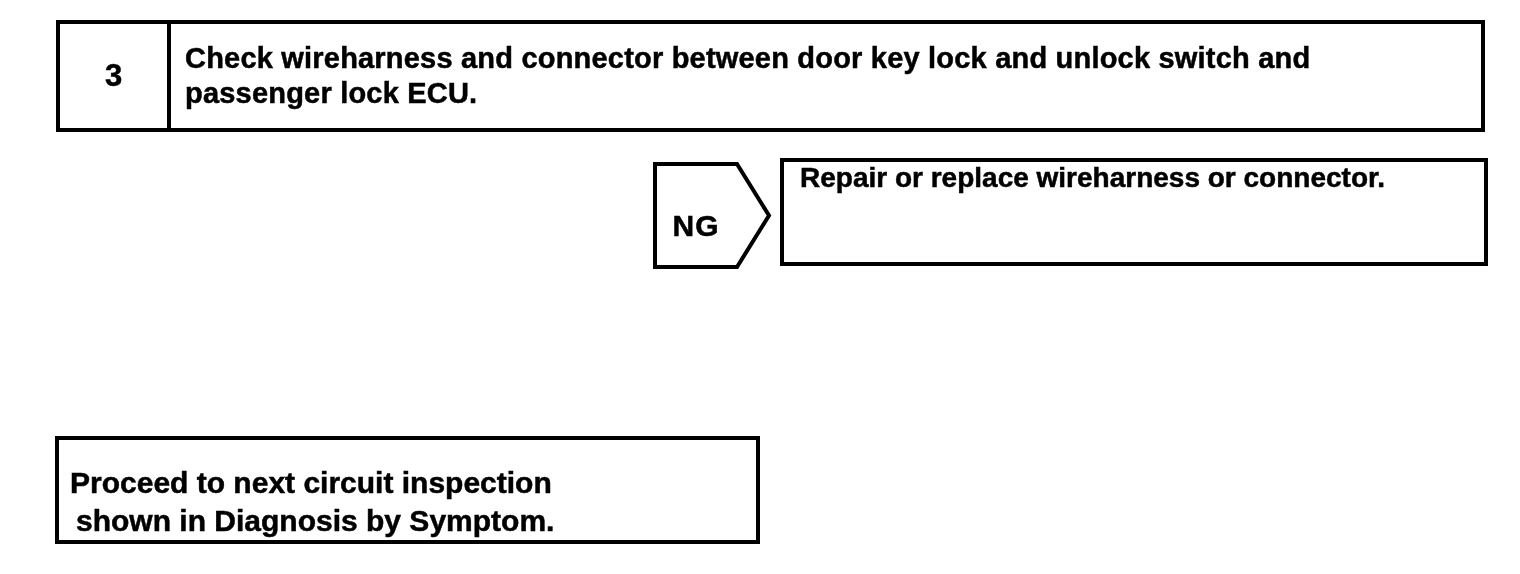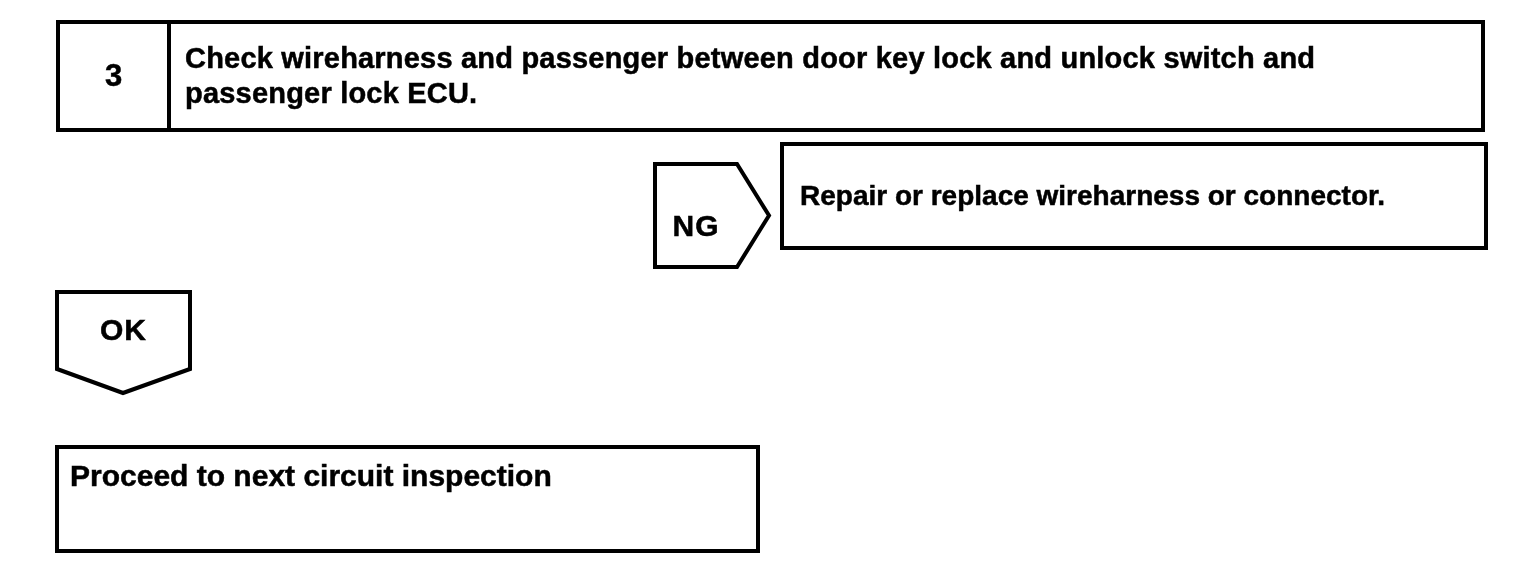--- a/index.html
+++ b/index.html
@@ -57,64 +57,58 @@
 
   
   .result-box {
     position: absolute;
     border: 4px solid currentColor;
     box-sizing: border-box;
     display: flex; flex-direction: column;
     white-space: nowrap;
   }
   .ng-result {
-    left: 780px; top: 142px;
+    left: 780px; top: 158px;
     width: 708px; height: 108px;
-    justify-content: center;
     padding-left: 16px;
     font-size: 28px;
   }
   .ok-result {
-    left: 55px; top: 445px;
+    left: 55px; top: 436px;
     width: 705px; height: 108px;
-    justify-content: space-between;
+    justify-content: flex-end;
     padding: 8px 8px 0 11px;
     font-size: 30px;
     line-height: 38px;
   }
   .ok-result .line-2 { padding-left: 6px; }
 </style>
 </head>
 <body>
 
 <div class="canvas" style="--ink: #000000; --paper: #ffffff;">
 
   <div class="step-box">
     <div class="step-num">3</div>
     <div class="step-text">
-      <div>Check wireharness and passenger between door key lock and unlock switch and</div>
+      <div>Check wireharness and connector between door key lock and unlock switch and</div>
       <div>passenger lock ECU.</div>
     </div>
   </div>
 
   <div class="connector ng-connector">
     <svg width="120" height="107" viewBox="0 0 120 107">
       <polygon points="2,2 84,2 116,53.5 84,105 2,105" fill="#ffffff" stroke="currentColor" stroke-width="4" stroke-linejoin="miter"></polygon>
     </svg>
     <span class="lbl">NG</span>
   </div>
 
   <div class="result-box ng-result">
     <div>Repair or replace wireharness or connector.</div>
   </div>
 
-  <div class="connector ok-connector">
-    <svg width="137" height="106" viewBox="0 0 137 106">
-      <polygon points="2,2 135,2 135,79 68,103 2,79" fill="#ffffff" stroke="currentColor" stroke-width="4" stroke-linejoin="miter"></polygon>
-    </svg>
-    <span class="lbl">OK</span>
-  </div>
 
   <div class="result-box ok-result">
     <div class="line-1">Proceed to next circuit inspection</div>
+    <div class="line-2">shown in Diagnosis by Symptom.</div>
   </div>
 
 </div>
 
 </body></html>

